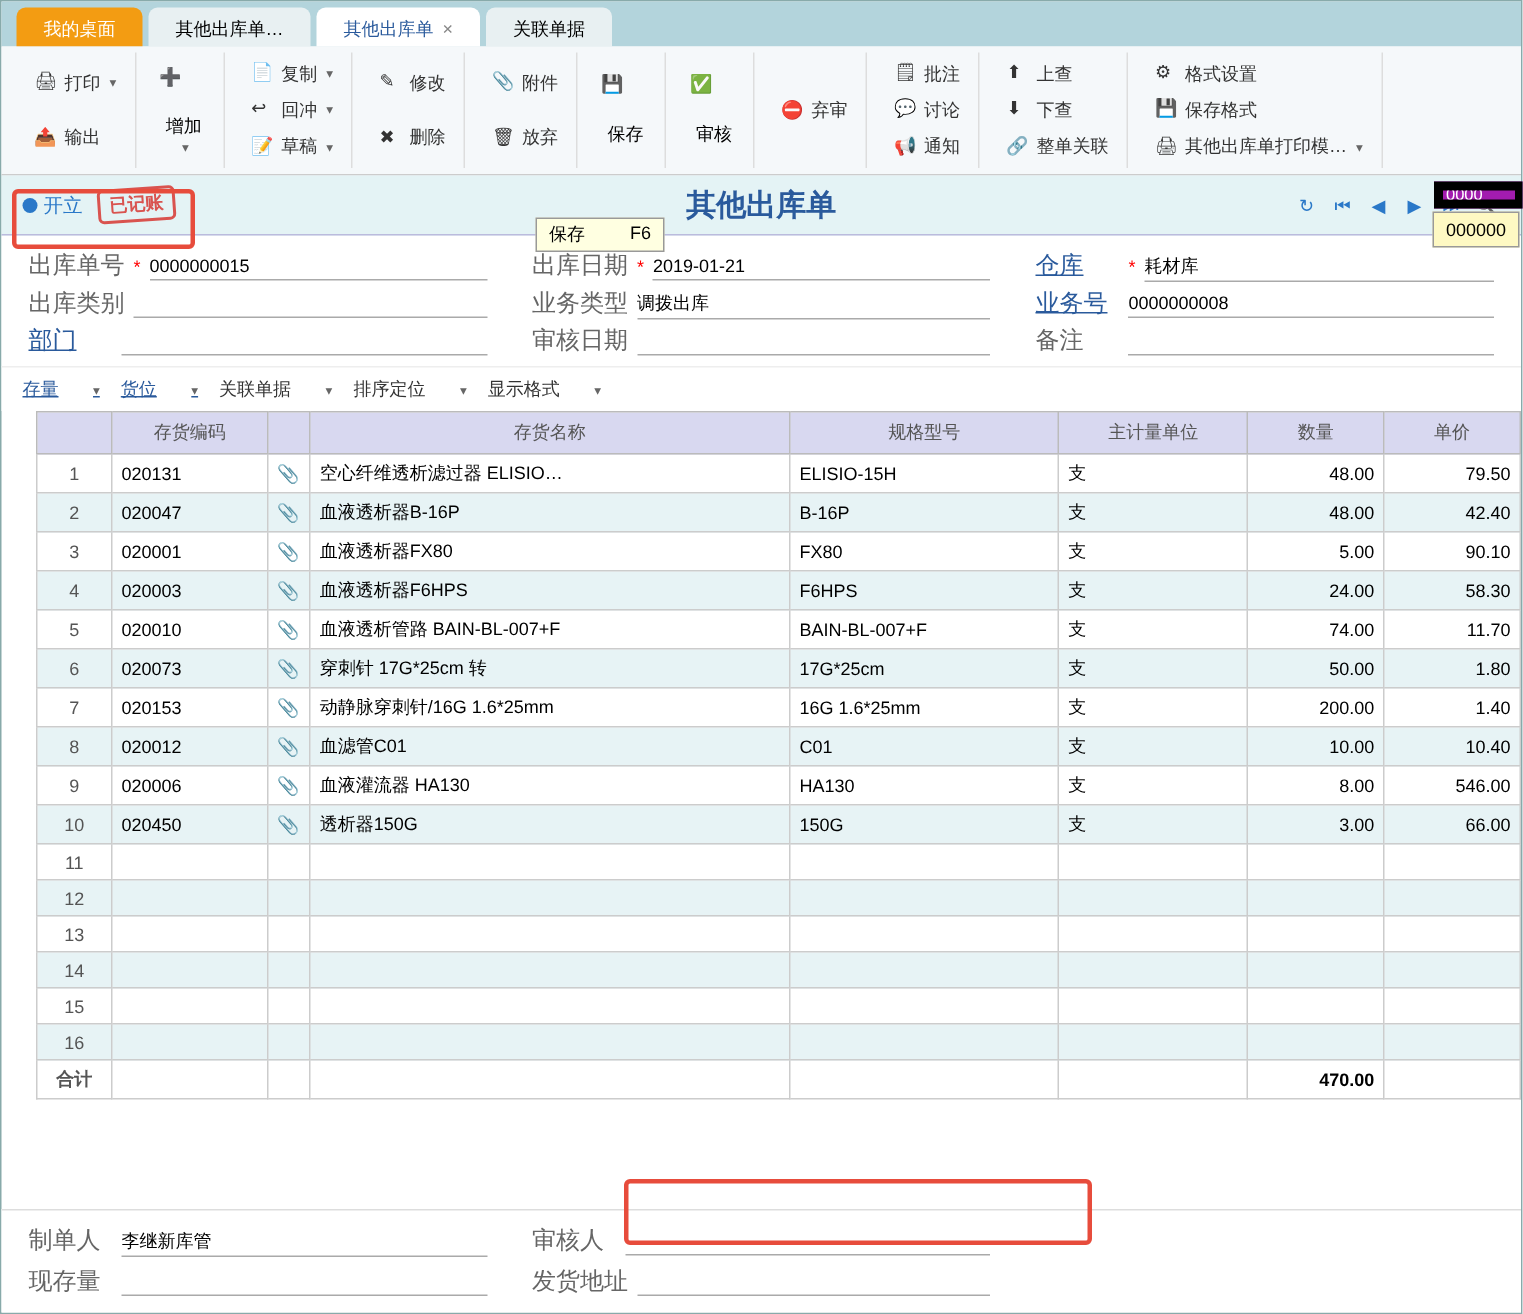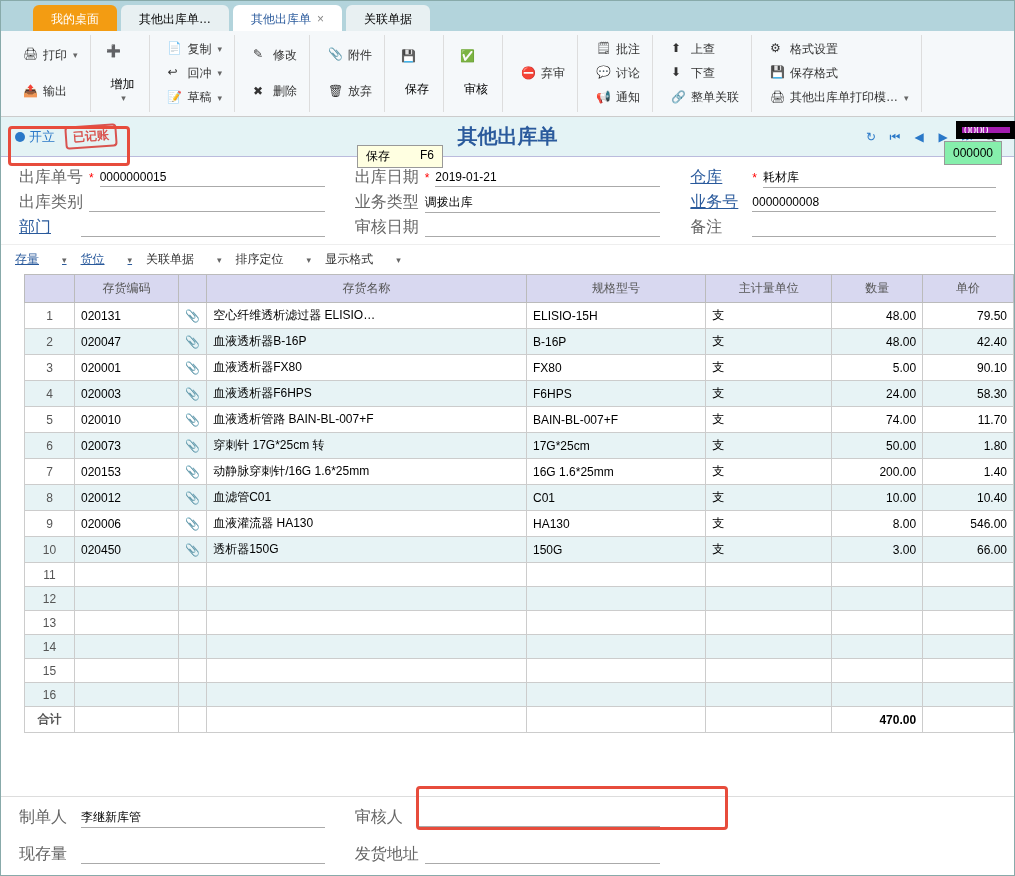--- a/index.html
+++ b/index.html
@@ -1,42 +1,42 @@
 <!DOCTYPE html>
 <html><head>
 <meta charset="utf-8">
 <style>
 * { box-sizing: border-box; margin: 0; padding: 0; }
 body { font-family: "Microsoft YaHei", Arial, sans-serif; font-size: 12px; background: #b3c8cd; width: 1015px; height: 876px; overflow: hidden; position: relative; }
 .app { background: #fff; height: 100%; display: flex; flex-direction: column; border: 1px solid #8aa; }
 
 .tabs-bar { background: #b3d4dc; display: flex; height: 30px; padding-left: 10px; }
 .tab { padding: 6px 18px; background: #e8f0f2; border-radius: 6px 6px 0 0; margin-right: 4px; margin-top: 4px; font-size: 12px; cursor: pointer; }
-.tab.active-orange { background: #f39c12; color: #fff; margin-left: 22px; }
+.tab.active-orange { background: #f39c12; color: #fff; }
 .tab.active-white { background: #fff; color: #2a5a9c; }
 .tab .close { margin-left: 6px; color: #888; }
 
 .toolbar { background: #f5f8fa; display: flex; height: 86px; border-bottom: 1px solid #ccc; padding: 4px 10px; gap: 6px; }
 .tb-group { display: flex; flex-direction: column; justify-content: space-around; border-right: 1px solid #ddd; padding: 2px 8px; }
 .tb-btn { display: flex; align-items: center; gap: 4px; cursor: pointer; padding: 2px 4px; color: #333; font-size: 12px; }
 .tb-btn .ico { width: 16px; height: 16px; display: inline-block; }
 .tb-big { display: flex; flex-direction: column; align-items: center; justify-content: center; padding: 4px 10px; border-right: 1px solid #ddd; cursor: pointer; }
 .tb-big .ico { width: 32px; height: 32px; }
 .dd { color: #666; font-size: 9px; margin-left: 2px; }
 
 .status-bar { background: #e4f3f5; height: 40px; display: flex; align-items: center; padding: 0 14px; position: relative; border-bottom: 1px solid #bbd; }
 .status-badge { color: #2a78c8; font-size: 13px; display: flex; align-items: center; gap: 4px; }
 .status-badge::before { content: ''; width: 10px; height: 10px; border-radius: 50%; background: #2a78c8; display: inline-block; }
 .stamp { margin-left: 10px; color: #d9534f; border: 2px solid #d9534f; border-radius: 4px; padding: 1px 6px; font-size: 12px; font-weight: bold; transform: rotate(-4deg); }
 .title-large { position: absolute; left: 50%; transform: translateX(-50%); color: #2a5a9c; font-size: 20px; font-weight: bold; }
 .nav-icons { margin-left: auto; display: flex; gap: 6px; align-items: center; }
 .nav-ico { width: 18px; height: 18px; cursor: pointer; color: #2a78c8; display: flex; align-items: center; justify-content: center; }
 .tip-box { position: absolute; top: 28px; left: 356px; background: #ffffe1; border: 1px solid #999; padding: 2px 8px; font-size: 12px; display: flex; gap: 30px; }
 .search-box { position: absolute; right: -2px; top: 4px; width: 60px; height: 18px; border: 6px solid #000000; background: #a21caf; color: #fff; font-size: 11px; padding: 0 2px; }
-.search-hint { position: absolute; right: 12px; top: 24px; background: #86efac; border: 1px solid #999; padding: 4px 8px; font-size: 12px; }
+.search-hint { position: absolute; right: 1px; top: 24px; background: #fef9c3; border: 1px solid #999; padding: 4px 8px; font-size: 12px; }
 
 .form-area { padding: 10px 18px 6px; background: #fff; display: grid; grid-template-columns: 1fr 1fr 1fr; gap: 4px 30px; }
 .field { display: flex; align-items: center; gap: 6px; }
 .field label { color: #666; min-width: 56px; font-size: 16px; }
 .field label.link { color: #2a5a9c; text-decoration: underline; cursor: pointer; }
 .field .req { color: red; }
 .field .val { border-bottom: 1px solid #aaa; flex: 1; min-height: 18px; padding: 1px 0; }
 
 .midbar { display: flex; gap: 14px; padding: 6px 14px; background: #fff; border-top: 1px solid #eee; }
 .midbar .mitem { color: #333; cursor: pointer; display: flex; align-items: center; gap: 21px; }
@@ -45,21 +45,21 @@
 .grid-wrap { flex: 1; overflow: auto; background: #fff; margin-left: 23px; }
 table { border-collapse: collapse; width: 100%; }
 th { background: #d8d8f0; border: 1px solid #bbb; padding: 5px 4px; font-weight: normal; color: #555; font-size: 12px; }
 td { border: 1px solid #ccc; padding: 4px 6px; font-size: 12px; height: 24px; }
 tbody tr:nth-child(even) td { background: #e7f3f5; }
 .rownum { text-align: center; width: 50px; color: #555; }
 .clip { width: 14px; text-align: center; color: #888; }
 .num { text-align: right; }
 .total-row td { font-weight: bold; }
 
-.footer { padding: 10px 18px; display: grid; grid-template-columns: 1fr 1fr 1fr; gap: 16px 30px; background: #fff; border-top: 1px solid #ddd; }
+.footer { padding: 10px 18px; display: grid; grid-template-columns: 1fr 1fr 1fr; gap: 6px 30px; background: #fff; border-top: 1px solid #ddd; }
 
 .highlight-red { position: absolute; border: 3px solid #e74c3c; border-radius: 4px; pointer-events: none; }
 .hl1 { top: 126px; left: 8px; width: 122px; height: 40px; }
 .hl2 { top: 786px; left: 416px; width: 312px; height: 44px; }
 </style>
 </head>
 <body>
 
 <div class="app">
   <div class="tabs-bar">

